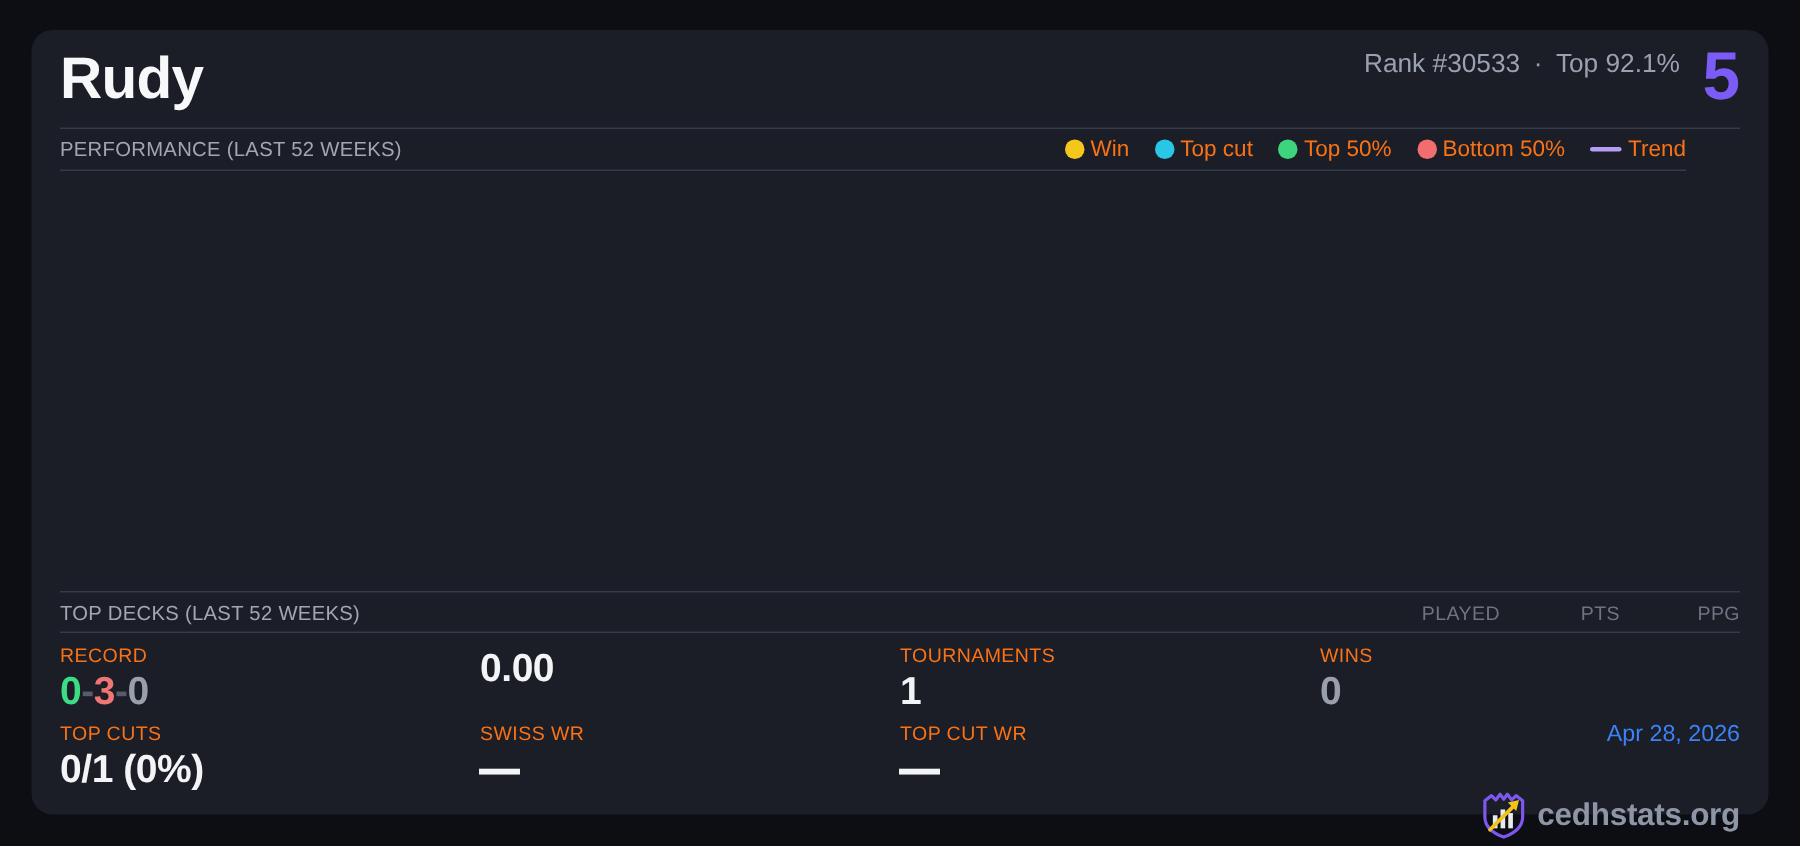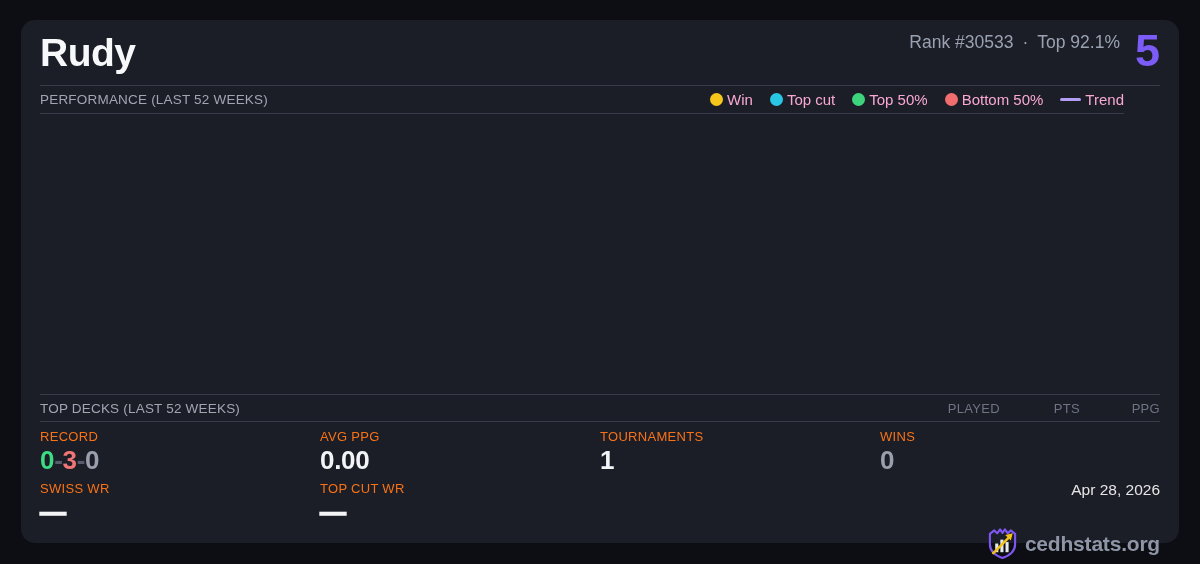--- a/index.html
+++ b/index.html
@@ -59,21 +59,21 @@
     border-bottom: 1px solid #353b49;
     margin-right: 36px;
   }
   .section-label {
     font-size: 13.5px;
     color: #a0a6b2;
     letter-spacing: 0.2px;
   }
   .legend { display: flex; align-items: center; gap: 17px; }
   .legend-item { display: flex; align-items: center; gap: 4px; }
-  .legend-item span { font-size: 15px; color: #f9a8d4; }
+  .legend-item span { font-size: 15px; color: #f97316; }
   .dot { width: 13px; height: 13px; border-radius: 50%; }
   .dot-win     { background: #f5c71a; }
   .dot-topcut  { background: #29c7e4; }
   .dot-top50   { background: #3ed47e; }
   .dot-bot50   { background: #f26d6d; }
   .trend-swatch { width: 21px; height: 3px; border-radius: 2px; background: #b39df5; }
   
   .chart-area { flex: 1 1 auto; }
   
   .decks-row {
@@ -122,21 +122,21 @@
   
   .brand-cell {
     grid-column: 4;
     grid-row: 2;
     display: flex;
     flex-direction: column;
     align-items: flex-end;
     justify-content: space-between;
     padding-bottom: 2px;
   }
-  .footer-date { font-size: 15.5px; color: #e5e5e5; }
+  .footer-date { font-size: 15.5px; color: #3b82f6; }
   .brand-row { display: flex; align-items: center; gap: 7px; margin-top: 28px; }
   .brand-text {
     font-size: 21px;
     font-weight: 700;
     color: #8e95a6;
     letter-spacing: -0.2px;
   }
 </style>
 </head>
 <body>
@@ -194,34 +194,37 @@
   <div class="stats-grid">
 
     <div class="stat-cell">
       <div class="stat-label">RECORD</div>
       <div class="stat-value">
         <span class="rec-win">0</span><span class="rec-sep">-</span><span class="rec-loss">3</span><span class="rec-sep">-</span><span class="rec-draw">0</span>
       </div>
     </div>
 
     <div class="stat-cell">
-      <div class="stat-label">AVG PPG</div>
       <div class="stat-value">0.00</div>
     </div>
 
     <div class="stat-cell">
       <div class="stat-label">TOURNAMENTS</div>
       <div class="stat-value">1</div>
     </div>
 
     <div class="stat-cell">
       <div class="stat-label">WINS</div>
       <div class="stat-value dim">0</div>
     </div>
 
+    <div class="stat-cell">
+      <div class="stat-label">TOP CUTS</div>
+      <div class="stat-value">0/1 (0%)</div>
+    </div>
 
     <div class="stat-cell">
       <div class="stat-label">SWISS WR</div>
       <div class="stat-value dash">—</div>
     </div>
 
     <div class="stat-cell">
       <div class="stat-label">TOP CUT WR</div>
       <div class="stat-value dash">—</div>
     </div>

